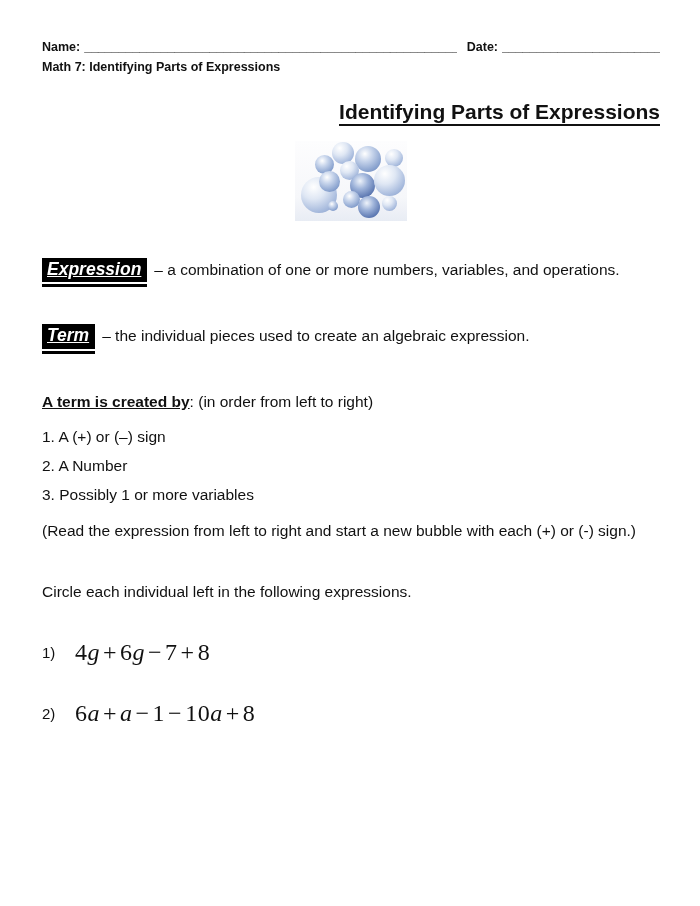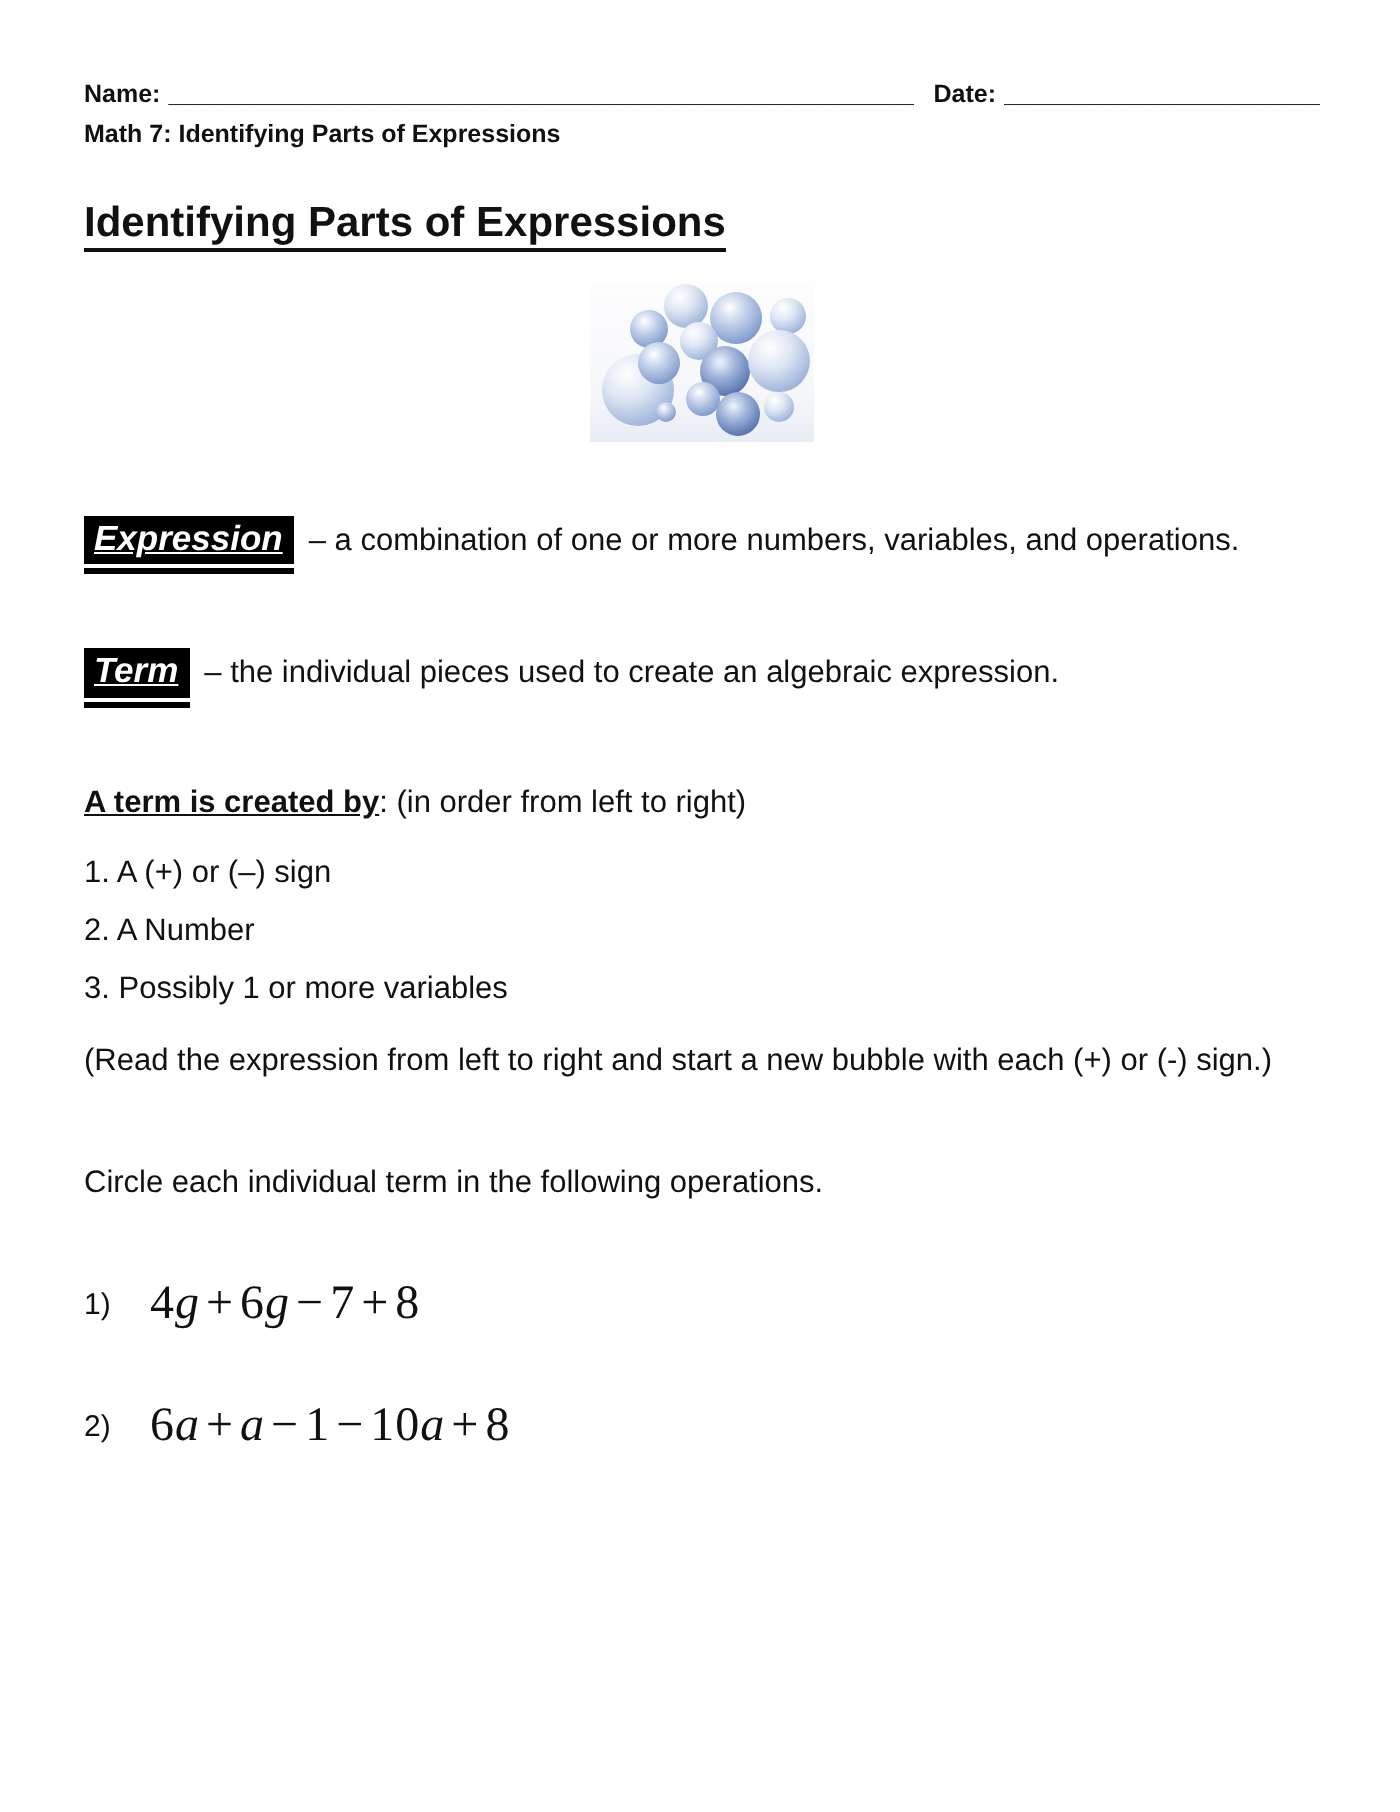--- a/index.html
+++ b/index.html
@@ -14,21 +14,21 @@
     overflow:hidden;
   }
   
   .header-row{display:flex;align-items:baseline;font-size:12.5px;font-weight:bold;line-height:1.25;}
   .blank{overflow:hidden;white-space:nowrap;font-weight:bold;letter-spacing:0;}
   .blank-name{flex:1;margin:0 10px 0 4px;}
   .blank-date{width:158px;margin-left:4px;}
   .subheader{font-size:12.5px;font-weight:bold;margin-top:4px;}
   
   .title{
-    margin-top:26px;text-align:left;
+    margin-top:26px;text-align:right;
     font-size:21px;font-weight:bold;
   }
   .title span{border-bottom:2.5px solid #111;padding-bottom:1px;}
   
   .img-wrap{width:112px;height:80px;margin:17px auto 0;position:relative;
     background:linear-gradient(180deg,#fdfdfe 0%,#f6f7fa 70%,#e8ecf4 100%);}
   .bubble{position:absolute;border-radius:50%;}
   .b-light{background:radial-gradient(circle at 35% 28%,#ffffff 0%,#dfe7f4 35%,#a9bcde 70%,#7d97c6 100%);}
   .b-mid{background:radial-gradient(circle at 38% 30%,#ffffff 0%,#c9d6ec 30%,#8aa3cf 70%,#5f7cb4 100%);}
   .b-dark{background:radial-gradient(circle at 40% 32%,#eef3fa 0%,#9fb4da 35%,#5a76b0 75%,#3f5a95 100%);}
@@ -104,21 +104,21 @@
     <span class="lead">A term is created by</span><span>: (in order from left to right)</span>
   </div>
   <div class="created-items">
     <div>1. A (+) or (–) sign</div>
     <div>2. A Number</div>
     <div>3. Possibly 1 or more variables</div>
   </div>
 
   <div class="note-line2">(Read the expression from left to right and start a new bubble with each (+) or (-) sign.)</div>
 
-  <div class="instruction">Circle each individual term in the following operations.</div>
+  <div class="instruction">Circle each individual left in the following expressions.</div>
 
   <div class="problems">
     <div class="problem-row">
       <span class="p-label">1)</span>
       <span class="p-expr"><span class="mnum">4</span><span class="mvar">g</span><span class="mop">+</span><span class="mnum">6</span><span class="mvar">g</span><span class="mop">−</span><span class="mnum">7</span><span class="mop">+</span><span class="mnum">8</span></span>
     </div>
     <div class="problem-row">
       <span class="p-label">2)</span>
       <span class="p-expr"><span class="mnum">6</span><span class="mvar">a</span><span class="mop">+</span><span class="mvar">a</span><span class="mop">−</span><span class="mnum">1</span><span class="mop">−</span><span class="mnum">1</span><span class="mnum">0</span><span class="mvar">a</span><span class="mop">+</span><span class="mnum">8</span></span>
     </div>

